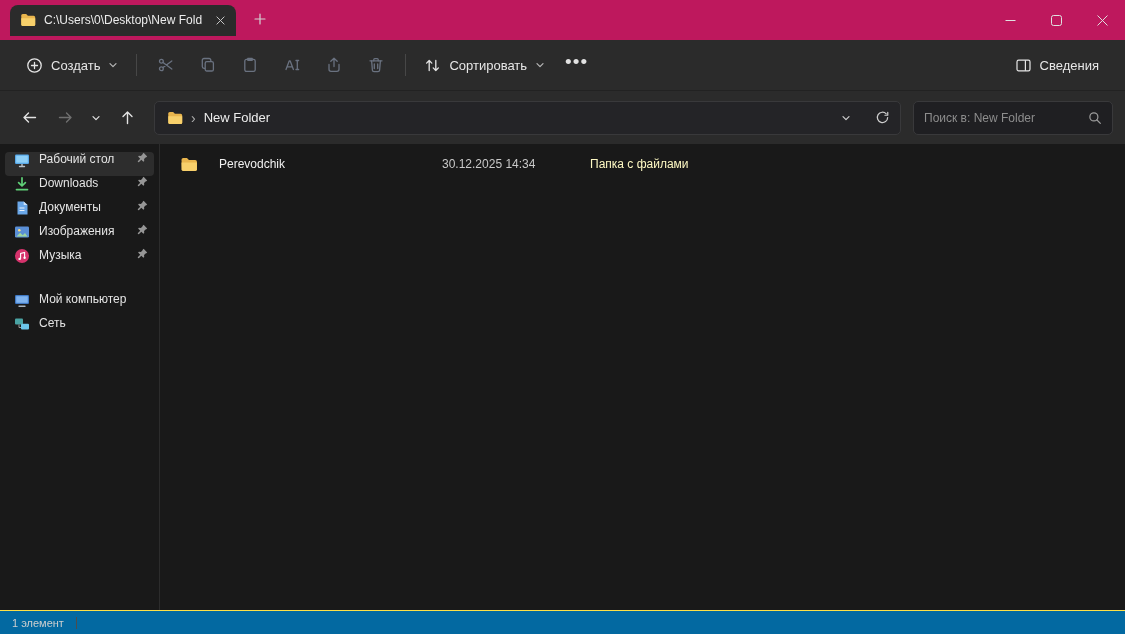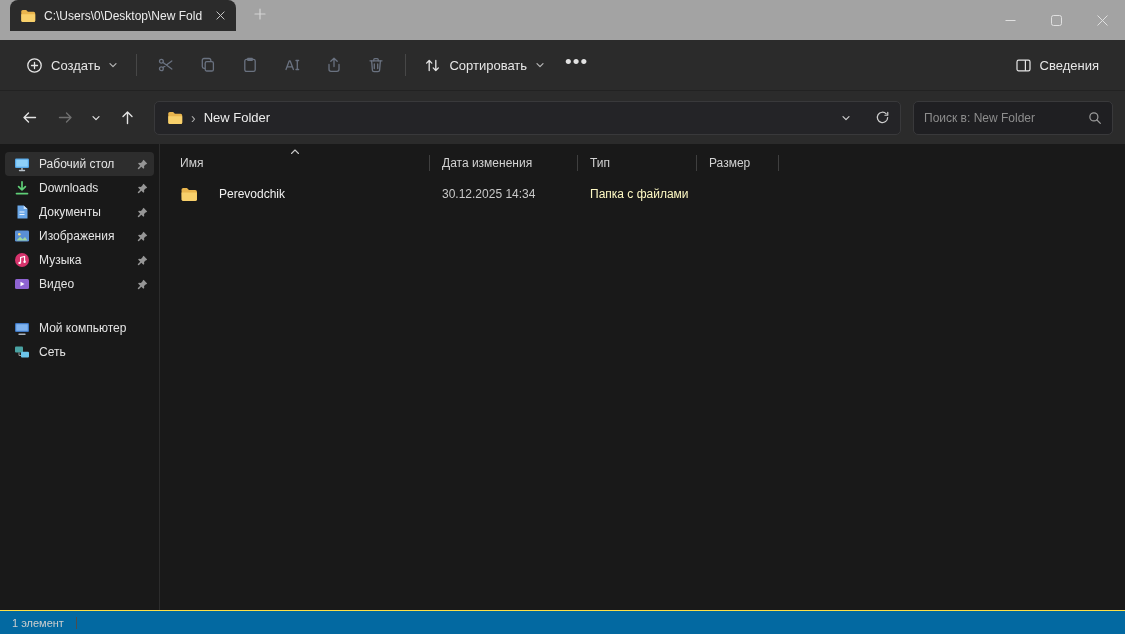--- a/index.html
+++ b/index.html
@@ -1,21 +1,21 @@
 <!DOCTYPE html>
 <html><head>
 <meta charset="utf-8">
 <style>
   *{box-sizing:border-box;margin:0;padding:0}
   html,body{width:1125px;height:634px}
   body{font-family:"Liberation Sans",sans-serif;background:#191919;color:#e9e9e9;overflow:hidden;font-size:13px}
   .window{display:flex;flex-direction:column;height:100%;background:#191919}
 
   
-  .titlebar{height:40px;background:#a3a3a3;display:flex;align-items:flex-start;position:relative;flex:0 0 auto}
+  .titlebar{height:40px;background:#be185d;display:flex;align-items:center;position:relative;flex:0 0 auto}
   .tab{width:226px;height:31px;margin-left:10px;background:#2b2b2b;border-radius:8px 8px 0 0;display:flex;align-items:center;gap:8px;padding:0 6px 0 10px}
   .tab-title{flex:1;font-size:12px;white-space:nowrap;overflow:hidden;color:#ececec}
   .tab-close{width:20px;height:20px;border-radius:4px;display:flex;align-items:center;justify-content:center;color:#c7c7c7;cursor:default}
   .newtab{width:28px;height:28px;margin:0 0 3px 10px;display:flex;align-items:center;justify-content:center;color:#d4d4d4;border-radius:4px}
   .win-controls{position:absolute;right:0;top:0;height:40px;display:flex}
   .win-btn{width:46px;height:40px;display:flex;align-items:center;justify-content:center;color:#e0e0e0}
 
   
   .toolbar{height:51px;background:#2b2b2b;display:flex;align-items:center;padding:0 16px;gap:0;border-bottom:1px solid #222;flex:0 0 auto}
   .tool-btn{display:flex;align-items:center;gap:8px;padding:7px 10px;border-radius:5px;color:#e6e6e6;font-size:13px;white-space:nowrap}
@@ -35,21 +35,21 @@
   .crumb{font-size:13px;color:#ececec;flex:1;white-space:nowrap;overflow:hidden}
   .addr-btn{width:28px;height:28px;display:flex;align-items:center;justify-content:center;color:#cfcfcf;border-radius:4px;flex:0 0 auto}
   .searchbox{width:200px;height:34px;background:#1f1f22;border:1px solid #39393b;border-radius:5px;display:flex;align-items:center;padding:0 10px;gap:6px;flex:0 0 auto}
   .searchbox input{flex:1;min-width:0;background:transparent;border:none;outline:none;color:#dedede;font-family:"Liberation Sans",sans-serif;font-size:12px}
   .searchbox input::placeholder{color:#8d8d8d}
   .search-ico{color:#9d9d9d;display:inline-flex}
 
   
   .main{flex:1;display:flex;min-height:0}
   .sidebar{width:160px;border-right:1px solid #2c2c2c;padding:8px 5px 0 5px;flex:0 0 auto}
-  .side-item{height:24px;display:flex;align-items:center;gap:9px;padding:0 6px 0 9px;border-radius:4px;font-size:12px;color:#e4e4e4}
+  .side-item{height:24px;display:flex;gap:9px;padding:0 6px 0 9px;border-radius:4px;font-size:12px;color:#e4e4e4}
   .side-item.selected{background:rgba(255,255,255,.09)}
   .side-item .lbl{flex:1;white-space:nowrap;overflow:hidden}
   .pin{color:#969696;display:inline-flex}
   .side-gap{height:20px}
 
   .content{flex:1;display:flex;flex-direction:column;padding-top:4px;min-width:0}
   .cols{display:flex;height:30px;align-items:center;position:relative;padding-left:8px;flex:0 0 auto}
   .col{position:relative;height:100%;display:flex;align-items:center;padding:0 12px;font-size:12px;color:#d2d2d2}
   .col::after{content:"";position:absolute;right:0;top:7px;bottom:7px;width:1px;background:#3f3f3f}
   .col.c-name{width:262px}.col.c-date{width:148px}.col.c-type{width:119px}.col.c-size{width:82px}
@@ -363,34 +363,20 @@
               <circle cx="10.6" cy="9.7" r="1.2" fill="#fff"></circle>
             </svg>
         </span>
         <span class="lbl">Музыка</span>
         <span class="pin">
           <svg width="11" height="11" viewBox="0 0 12 12" fill="currentColor">
               <path d="M7.2.9l3.9 3.9-.9.9-.5-.1-2 2 .2 2.2-.9.9-2.3-2.3L2 11.2l-.9-.3-.3-.9 2.7-2.7L1.2 5l.9-.9 2.2.2 2-2-.1-.5z"></path>
             </svg>
         </span>
       </div>
-      <div class="side-item">
-        <span>
-          <svg width="16" height="16" viewBox="0 0 16 16">
-              <rect x="1" y="3" width="14" height="10" rx="1.5" fill="#8e63d1"></rect>
-              <path d="M6.5 5.8l4 2.2-4 2.2z" fill="#fff"></path>
-            </svg>
-        </span>
-        <span class="lbl">Видео</span>
-        <span class="pin">
-          <svg width="11" height="11" viewBox="0 0 12 12" fill="currentColor">
-              <path d="M7.2.9l3.9 3.9-.9.9-.5-.1-2 2 .2 2.2-.9.9-2.3-2.3L2 11.2l-.9-.3-.3-.9 2.7-2.7L1.2 5l.9-.9 2.2.2 2-2-.1-.5z"></path>
-            </svg>
-        </span>
-      </div>
 
       <div class="side-gap"></div>
 
       <div class="side-item">
         <span>
           <svg width="16" height="16" viewBox="0 0 16 16">
               <rect x="1" y="3" width="14" height="9" rx="1.2" fill="#3f78c3"></rect>
               <rect x="2.2" y="4.2" width="11.6" height="6.6" fill="#7fb3ef"></rect>
               <path d="M5 14.2h6" stroke="#aab4bd" stroke-width="1.4" stroke-linecap="round"></path>
             </svg>
@@ -403,39 +389,20 @@
               <rect x="1" y="2.5" width="8" height="6" rx="1" fill="#4aa3a3"></rect>
               <path d="M5 8.5v3h4" stroke="#9a9a9a" fill="none" stroke-width="1"></path>
               <rect x="7" y="7.8" width="8" height="5.8" rx="1" fill="#6cc5ea"></rect>
             </svg>
         </span>
         <span class="lbl">Сеть</span>
       </div>
     </div>
 
     <div class="content">
-      <div class="cols">
-        <span class="sort-caret">
-          <svg width="10" height="8" viewBox="0 0 10 8" fill="none" stroke="currentColor" stroke-width="1.1" stroke-linecap="round" stroke-linejoin="round">
-              <path d="M1.5 5.5L5 2l3.5 3.5"></path>
-            </svg>
-        </span>
-        <div class="col c-name">
-          <span>Имя</span>
-        </div>
-        <div class="col c-date">
-          <span>Дата изменения</span>
-        </div>
-        <div class="col c-type">
-          <span>Тип</span>
-        </div>
-        <div class="col c-size">
-          <span>Размер</span>
-        </div>
-      </div>
 
       <div class="rows">
         <div class="file-row">
           <div class="cell name">
             <span>
               <svg width="18" height="15" viewBox="0 0 20 17">
                   <path d="M1.5 3A2 2 0 013.5 1h4.2l2.2 2.3h7.1a2 2 0 012 2V14a2 2 0 01-2 2h-13a2 2 0 01-2-2z" fill="#e9b54d"></path>
                   <path d="M1.5 6.2H19V14a2 2 0 01-2 2H3.5a2 2 0 01-2-2z" fill="#f8d06b"></path>
                 </svg>
             </span>

